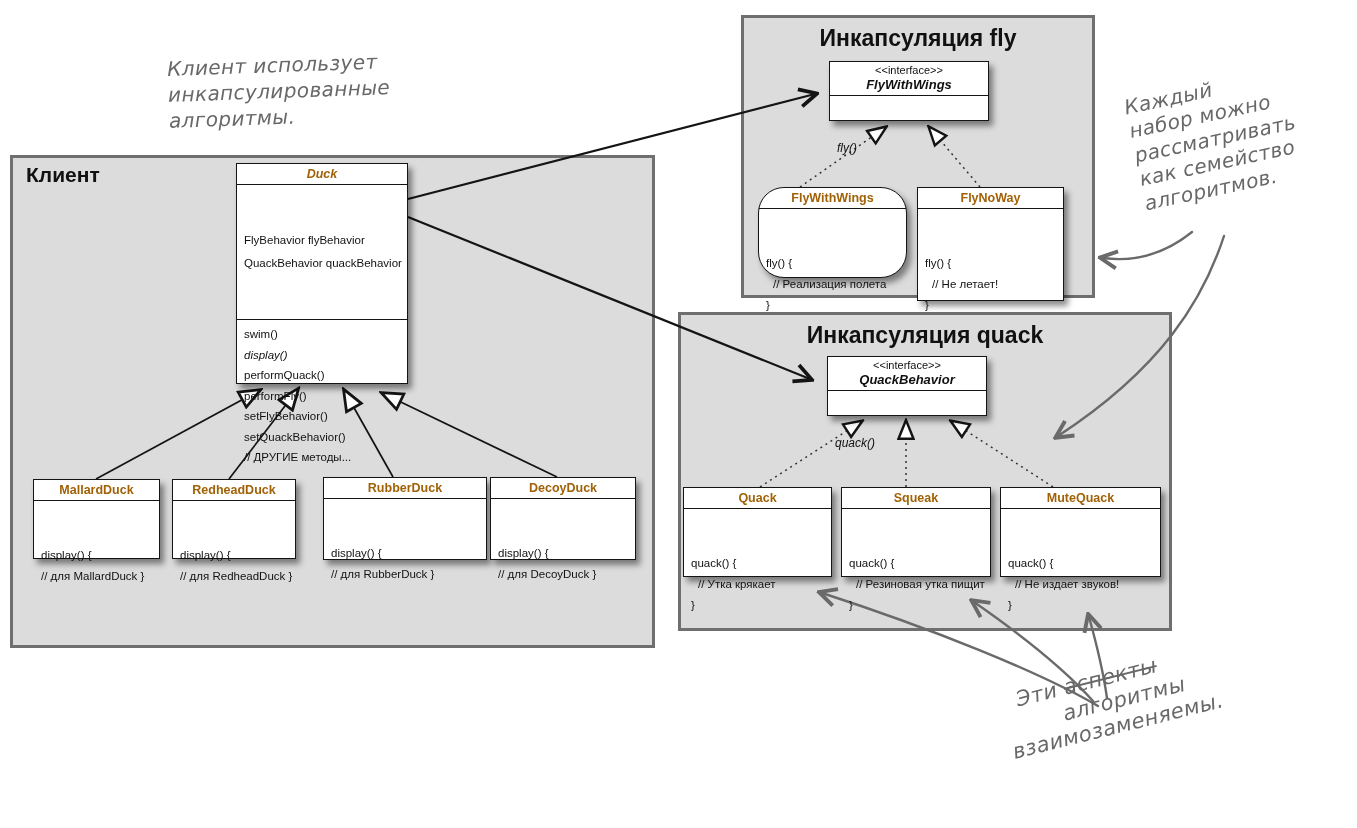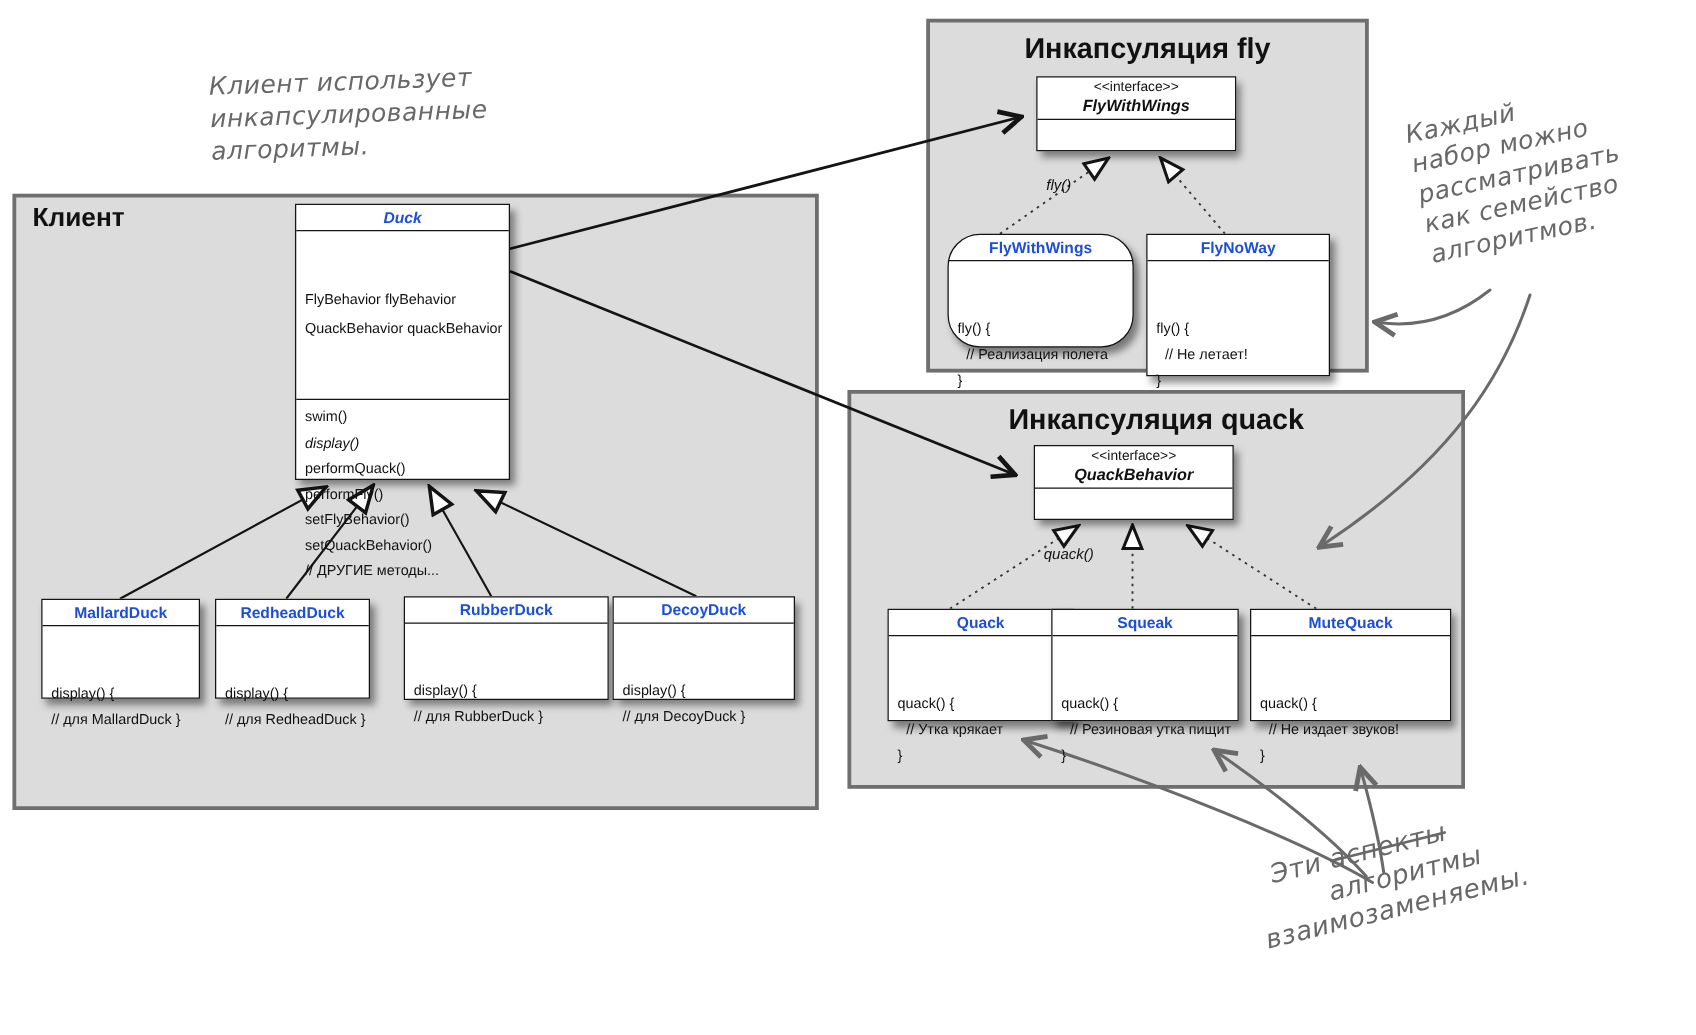--- a/index.html
+++ b/index.html
@@ -10,42 +10,42 @@
   .panel{position:absolute;background:#dcdcdc;border:3px solid #6f6f6f;box-sizing:border-box;}
   #panel-client{left:10px;top:155px;width:645px;height:493px;}
   #panel-fly{left:741px;top:15px;width:354px;height:283px;}
   #panel-quack{left:678px;top:312px;width:494px;height:319px;}
   .panel-title{text-align:center;font-weight:bold;font-size:23px;margin-top:7px;color:#111;}
   .panel-label{position:absolute;left:13px;top:5px;font-weight:bold;font-size:21px;color:#111;}
 
   
   .uml{position:absolute;background:#fff;border:1.5px solid #141414;box-sizing:border-box;
        box-shadow:4px 5px 6px rgba(0,0,0,.45);z-index:3;}
-  .uml-title{text-align:center;font-weight:bold;font-size:12.5px;padding:3px 2px;color:#1d4ed8;
+  .uml-title{text-align:center;font-weight:bold;font-size:12.5px;padding:3px 2px;color:#a16207;
              border-bottom:1.5px solid #141414;}
   .uml-title.it{font-style:italic;}
   .uml-comp{padding:4px 7px;font-size:11.5px;color:#111;margin-top:40px;}
   .uml-comp + .uml-comp{border-top:1.5px solid #141414;}
   .uml-line{white-space:nowrap;}
   .uml-line.it{font-style:italic;}
   .uml-line.ind{padding-left:7px;}
   .fields .uml-line{line-height:23px;}
   .methods .uml-line{line-height:20.5px;}
   .impl .uml-line{line-height:21px;}
 
   #c-duck{left:236px;top:163px;width:172px;height:221px;}
   #c-mallard{left:33px;top:479px;width:127px;height:80px;}
   #c-redhead{left:172px;top:479px;width:124px;height:80px;}
   #c-rubber{left:323px;top:477px;width:164px;height:83px;}
   #c-decoy{left:490px;top:477px;width:146px;height:83px;}
   #c-flybehavior{left:829px;top:61px;width:160px;height:60px;}
   #c-flywithwings{left:758px;top:187px;width:149px;height:91px;border-radius:26px;}
   #c-flynoway{left:917px;top:187px;width:147px;height:114px;}
   #c-quackbehavior{left:827px;top:356px;width:160px;height:60px;}
-  #c-quack{left:710px;top:487px;width:149px;height:90px;}
+  #c-quack{left:683px;top:487px;width:149px;height:90px;}
   #c-squeak{left:841px;top:487px;width:150px;height:90px;}
   #c-mutequack{left:1000px;top:487px;width:161px;height:90px;}
 
   .iface .title-wrap{text-align:center;padding:2px 0 3px;border-bottom:1.5px solid #141414;}
   .iface .stereo{font-size:11px;color:#111;line-height:13px;}
   .iface .iname{font-size:13px;font-weight:bold;font-style:italic;color:#111;line-height:15px;}
   .iface .uml-comp{padding:3px 7px;}
   .iface .uml-line{font-style:italic;font-size:12px;line-height:19px;}
 
   

